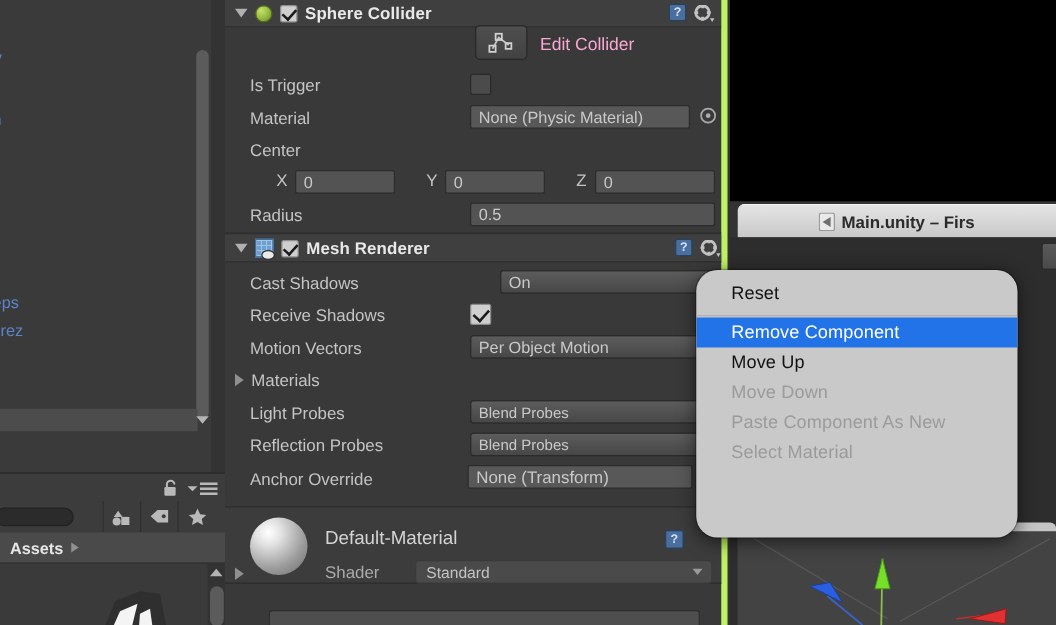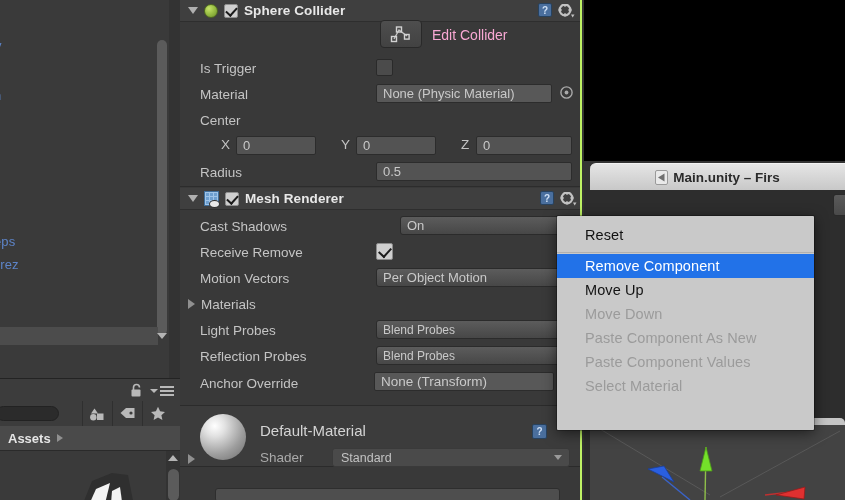--- a/index.html
+++ b/index.html
@@ -102,21 +102,21 @@
   #proj-uparrow span{ width:0;height:0;border-left:5px solid transparent;
     border-right:5px solid transparent;border-bottom:6px solid #b4b4b4; }
   #proj-scroll-thumb{
     position:absolute; right:1px; top:90px; width:11px; height:32px;
     background:#5b5b5b; border-radius:6px;
   }
 
   
   #inspector{
     position:absolute; left:180px; top:0; width:402px; height:500px;
-    background:#393939; border-right:2px solid #bef264;
+    background:#393939; border-right:5px solid #bef264;
     overflow:hidden;
   }
   .comp-header{
     height:22px; background:#3f3f3f; display:flex; align-items:center;
     padding-left:8px; border-bottom:1px solid #2e2e2e; position:relative;
   }
   .foldout{
     width:0;height:0;border-left:5px solid transparent;border-right:5px solid transparent;
     border-top:7px solid #b0b0b0; margin-right:6px;
   }
@@ -258,21 +258,21 @@
   }
   #scene-topcap{
     position:absolute; left:592px; top:418px; width:253px; height:12px;
     background:#c5c5c5; border-radius:5px 5px 0 0;
   }
   #gizmo{ position:absolute; left:0; top:0; width:255px; height:75px; }
 
   
   #context-menu{
     position:absolute; left:557px; top:216px; width:257px; height:214px;
-    background:#c9c9c9; border-radius:1px;
+    background:#c9c9c9; border-radius:17px;
     box-shadow:0 3px 14px rgba(0,0,0,0.55), 0 0 0 1px rgba(0,0,0,0.25);
     padding-top:7px; overflow:hidden;
   }
   .menu-item{
     height:24px; display:flex; align-items:center; padding-left:28px;
     font-size:14.5px; color:#121212; letter-spacing:0.1px;
   }
   .menu-item.disabled{ color:#9b9b9b; }
   .menu-item.selected{ background:#2272e8; color:#ffffff; }
   .menu-sep{ height:1px; background:#b0b0b0; margin:5px 0 1px 0; }
@@ -450,21 +450,21 @@
       </svg>
     </span>
   </div>
 
   <div class="prop-row" style="position:absolute;left:0;top:213px;width:402px;">
     <span class="prop-label">Cast Shadows</span>
     <span class="field popup" style="left:196px;top:3px;width:196px;margin-left:24px;">On</span>
   </div>
 
   <div class="prop-row" style="position:absolute;left:0;top:239px;width:402px;">
-    <span class="prop-label">Receive Remove</span>
+    <span class="prop-label">Receive Shadows</span>
     <span class="checkbox-field checked" style="left:196px;top:4px;"></span>
   </div>
 
   <div class="prop-row" style="position:absolute;left:0;top:265px;width:402px;">
     <span class="prop-label">Motion Vectors</span>
     <span class="field popup" style="left:196px;top:3px;width:196px;">Per Object Motion</span>
   </div>
 
   <div class="prop-row" style="position:absolute;left:0;top:291px;width:402px;padding-left:8px;">
     <span class="foldout closed"></span>
@@ -530,15 +530,14 @@
   </svg>
 </div>
 
 <div id="context-menu">
   <div class="menu-item">Reset</div>
   <div class="menu-sep"></div>
   <div class="menu-item selected">Remove Component</div>
   <div class="menu-item">Move Up</div>
   <div class="menu-item disabled">Move Down</div>
   <div class="menu-item disabled">Paste Component As New</div>
-  <div class="menu-item disabled">Paste Component Values</div>
   <div class="menu-item disabled">Select Material</div>
 </div>
 
 </body></html>

